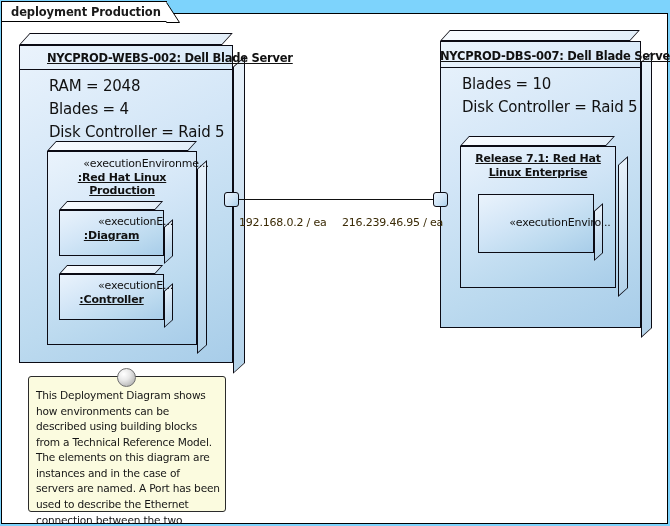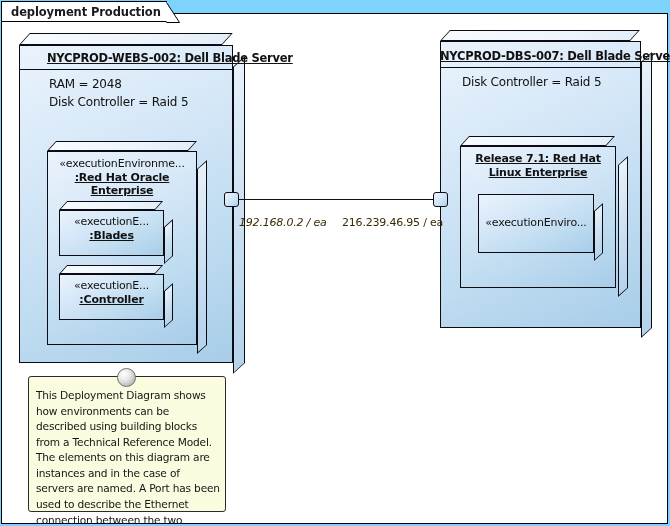--- a/index.html
+++ b/index.html
@@ -109,35 +109,36 @@
     font-weight: bold;
     text-decoration: underline;
     letter-spacing: -0.25px;
     white-space: nowrap;
   }
   .stereo {
     font-size: 11px;
     font-weight: normal;
     letter-spacing: -0.2px;
     white-space: nowrap;
+    margin-left: 24px;
   }
   .inst-name {
     font-size: 11px;
     font-weight: bold;
     text-decoration: underline;
     letter-spacing: -0.2px;
   }
   .title-sep {
     position: absolute;
     height: 0;
     border-top: 1px solid #0b0b14;
   }
   .attr-list {
     position: absolute;
-    font-size: 12px;
+    font-size: 15px;
     color: #111111;
     line-height: 1.52;
     letter-spacing: -0.2px;
     white-space: nowrap;
   }
 
   
   .port {
     position: absolute;
     width: 15px;
@@ -226,41 +227,42 @@
     <div class="side" style="right:0px; bottom:0px; width:12px; height:305px;
                 transform: skewY(-42deg); transform-origin: bottom right; height:307px;"></div>
 
     <div class="face" style="left:0px; bottom:0px; width:214px; height:318px;"></div>
 
     <div class="node-label node-title" style="left:0px; top:18px; width:214px;margin-left:28px;">NYCPROD-WEBS-002: Dell Blade Server</div>
     <div class="title-sep" style="left:0px; top:36px; width:214px;"></div>
 
     <div class="attr-list" style="left:30px; top:42px;">
       <div>RAM = 2048</div>
+      <div>Blades = 4</div>
       <div>Disk Controller = Raid 5</div>
     </div>
 
     <div class="node3d" style="left:28px; top:108px; width:160px; height:204px;">
       <div class="top" style="left:0px; top:0px; width:141px; height:10px;
                   transform: skewX(-42deg); transform-origin: bottom left;"></div>
       <div class="side" style="right:0px; bottom:0px; width:10px; height:185px;
                   transform: skewY(-42deg); transform-origin: bottom right;"></div>
       <div class="face" style="left:0px; bottom:0px; width:150px; height:194px;"></div>
 
       <div class="node-label stereo" style="left:0px; top:16px; width:150px;">«executionEnvironme...</div>
-      <div class="node-label inst-name" style="left:0px; top:30px; width:150px;">:Red  Hat Oracle Enterprise</div>
+      <div class="node-label inst-name" style="left:0px; top:30px; width:150px;">:Red  Hat Linux Production</div>
 
       <div class="node3d" style="left:12px; top:60px; width:114px; height:55px;">
         <div class="top" style="left:0px; top:0px; width:96px; height:9px;
                     transform: skewX(-42deg); transform-origin: bottom left;"></div>
         <div class="side" style="right:0px; bottom:0px; width:9px; height:37px;
                     transform: skewY(-42deg); transform-origin: bottom right;"></div>
         <div class="face" style="left:0px; bottom:0px; width:105px; height:46px;"></div>
         <div class="node-label stereo" style="left:0px; top:14px; width:105px;">«executionE...</div>
-        <div class="node-label inst-name" style="left:0px; top:28px; width:105px;">:Blades</div>
+        <div class="node-label inst-name" style="left:0px; top:28px; width:105px;">:Diagram</div>
       </div>
 
       <div class="node3d" style="left:12px; top:124px; width:114px; height:55px;">
         <div class="top" style="left:0px; top:0px; width:96px; height:9px;
                     transform: skewX(-42deg); transform-origin: bottom left;"></div>
         <div class="side" style="right:0px; bottom:0px; width:9px; height:37px;
                     transform: skewY(-42deg); transform-origin: bottom right;"></div>
         <div class="face" style="left:0px; bottom:0px; width:105px; height:46px;"></div>
         <div class="node-label stereo" style="left:0px; top:14px; width:105px;">«executionE...</div>
         <div class="node-label inst-name" style="left:0px; top:28px; width:105px;">:Controller</div>
@@ -272,20 +274,21 @@
     <div class="top" style="left:0px; top:0px; width:190px; height:11px;
                 transform: skewX(-42deg); transform-origin: bottom left;"></div>
     <div class="side" style="right:0px; bottom:0px; width:11px; height:276px;
                 transform: skewY(-42deg); transform-origin: bottom right;"></div>
     <div class="face" style="left:0px; bottom:0px; width:201px; height:287px;"></div>
 
     <div class="node-label node-title" style="left:0px; top:19px; width:201px;">NYCPROD-DBS-007: Dell Blade Server</div>
     <div class="title-sep" style="left:0px; top:37px; width:201px;"></div>
 
     <div class="attr-list" style="left:22px; top:43px;">
+      <div>Blades = 10</div>
       <div>Disk Controller = Raid 5</div>
     </div>
 
     <div class="node3d" style="left:20px; top:106px; width:168px; height:152px;">
       <div class="top" style="left:0px; top:0px; width:146px; height:10px;
                   transform: skewX(-42deg); transform-origin: bottom left;"></div>
       <div class="side" style="right:0px; bottom:0px; width:10px; height:132px;
                   transform: skewY(-42deg); transform-origin: bottom right;"></div>
       <div class="face" style="left:0px; bottom:0px; width:156px; height:142px;"></div>
 
@@ -300,21 +303,21 @@
         <div class="node-label stereo" style="left:0px; top:14px; width:116px;">«executionEnviro...</div>
       </div>
     </div>
   </div>
 
   <div class="conn-line" style="left:236px; top:199px; width:204px;"></div>
 
   <div class="port" style="left:224px; top:192px;"></div>
   <div class="port" style="left:433px; top:192px;"></div>
 
-  <div class="conn-label" style="left:239px; top:216px;font-style:italic;">192.168.0.2 / ea</div>
+  <div class="conn-label" style="left:239px; top:216px;">192.168.0.2 / ea</div>
   <div class="conn-label" style="left:342px; top:216px;">216.239.46.95 / ea</div>
 
   <div id="note">
     <div class="note-text">This Deployment Diagram shows how environments can be described using building blocks from a Technical Reference Model. The elements on this diagram are instances and in the case of servers are named. A Port has been used to describe the Ethernet connection between the two servers.</div>
   </div>
   <div id="note-anchor"></div>
 
 </div>
 
 </body></html>

